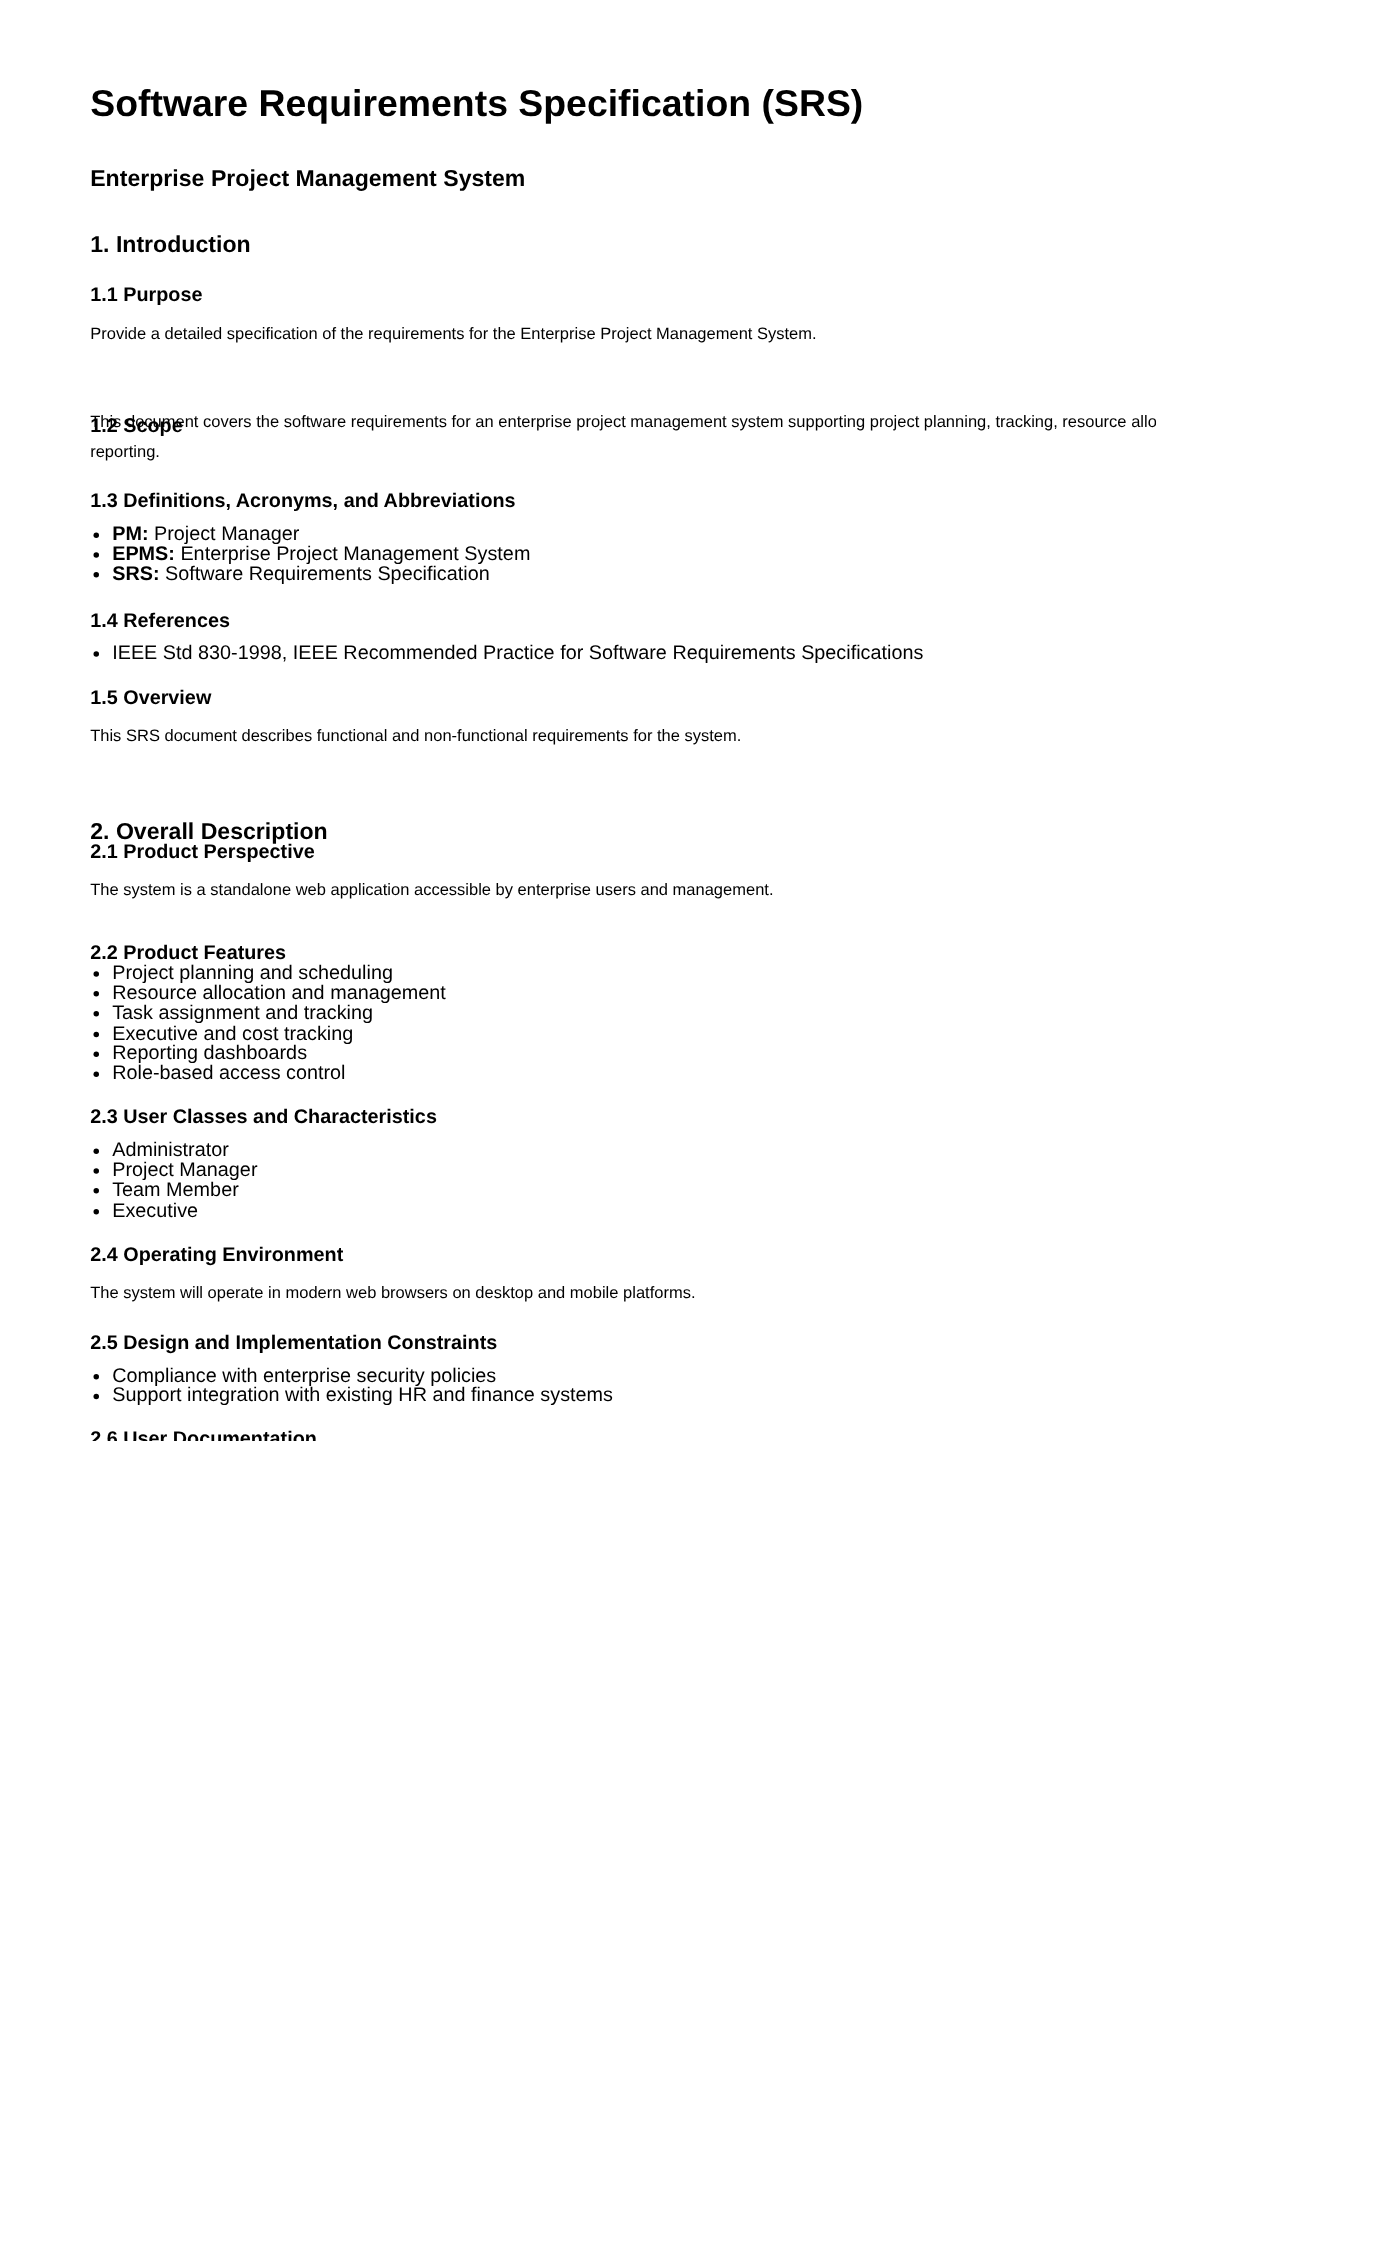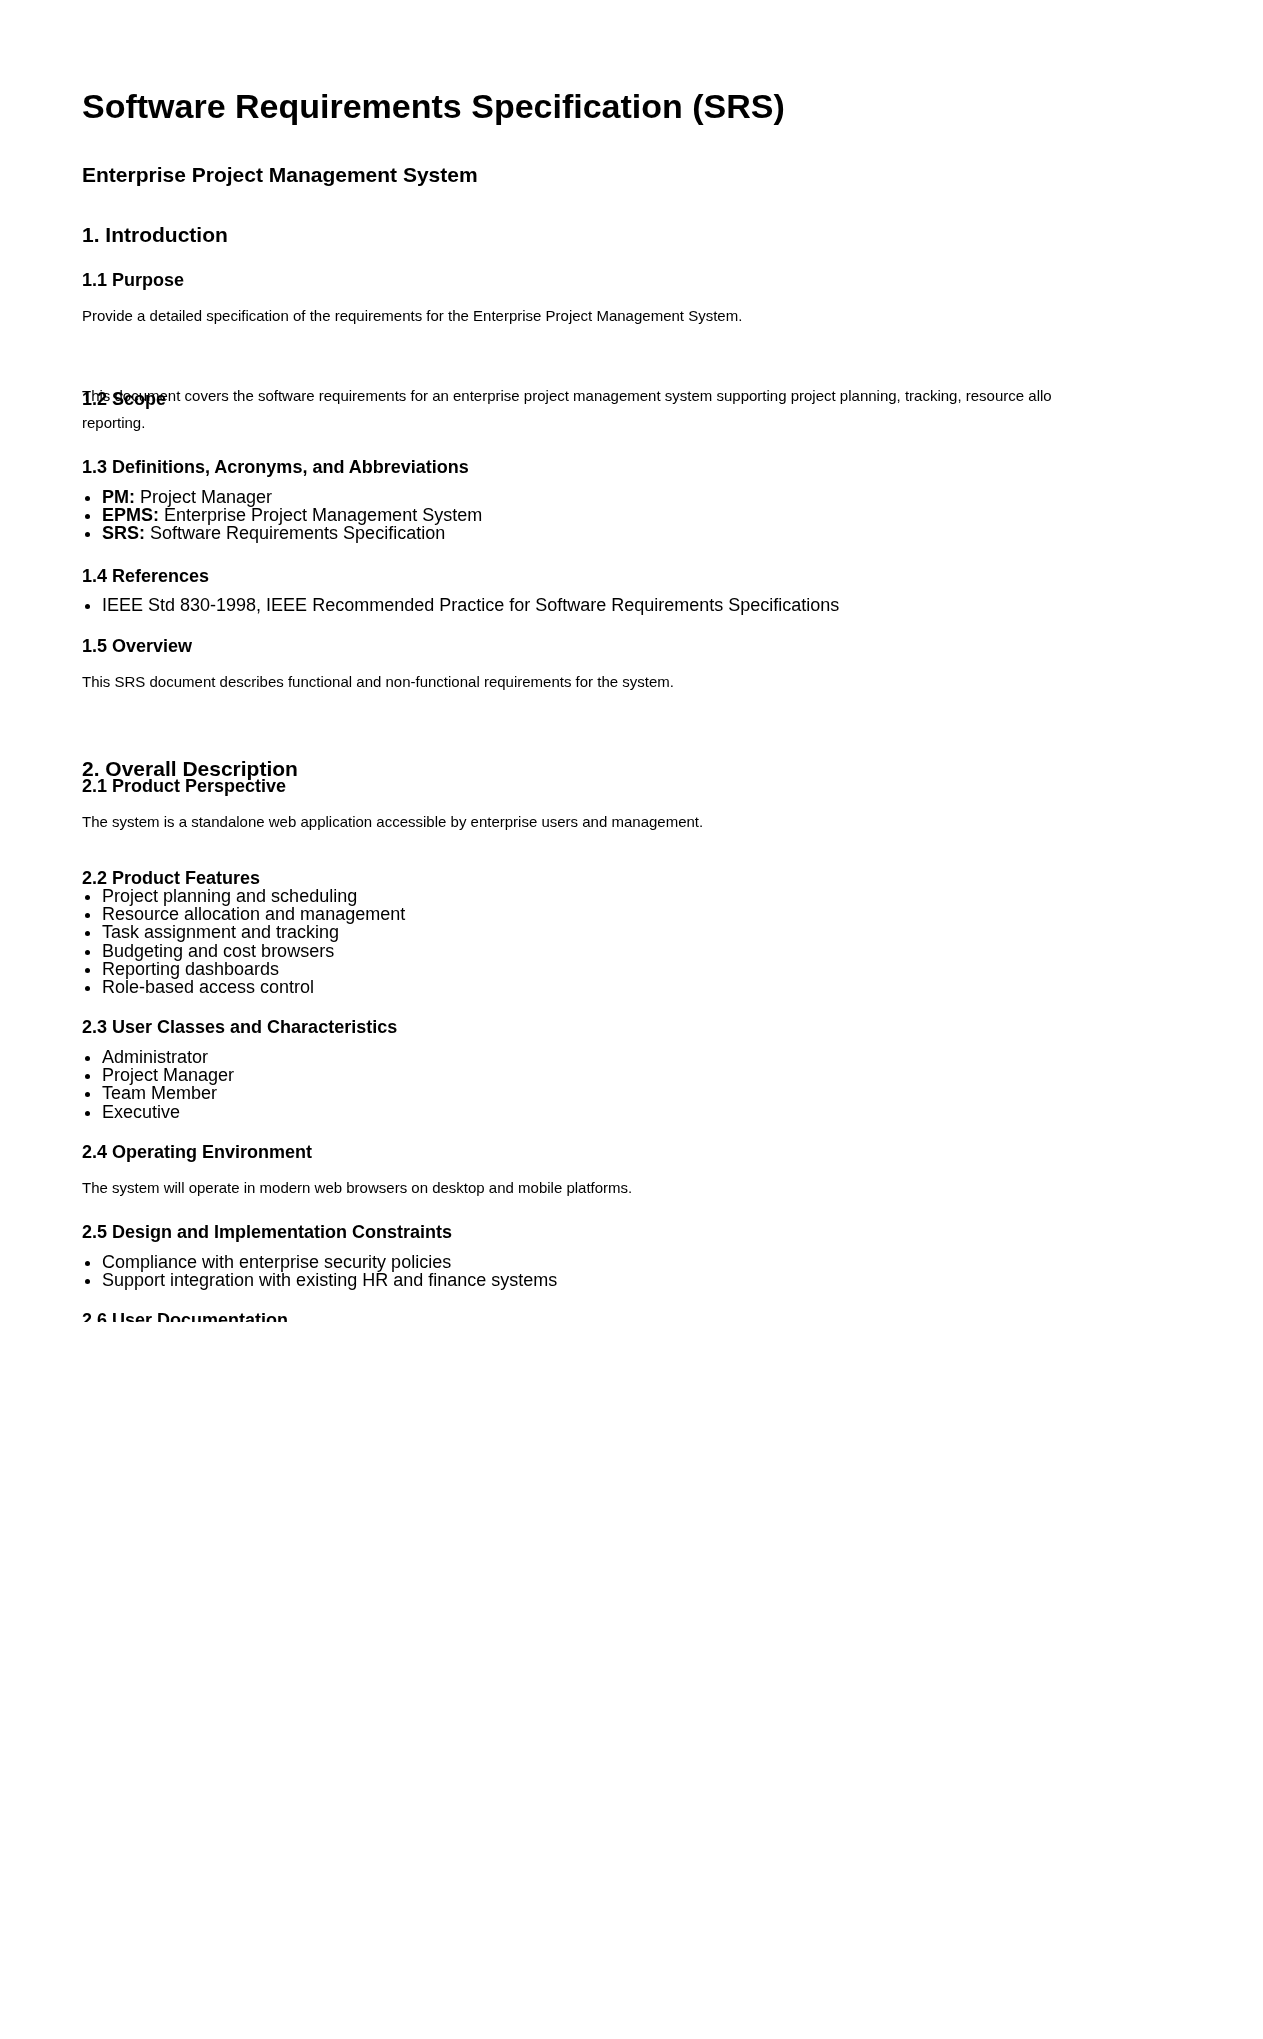--- a/index.html
+++ b/index.html
@@ -11,21 +11,21 @@
     width: 1263px;
     height: 2039px;
     position: relative;
     overflow: hidden;
     font-family: "Liberation Sans", sans-serif;
     color: #000000;
   }
   .doc-viewport {
     position: absolute;
     left: 0;
-    top: 16px;
+    top: 4px;
     width: 1051px;
     height: 1306px;
     overflow: hidden;
   }
   .doc {
     position: absolute;
     left: 82px;
     top: 0;
     width: 1100px;
   }
@@ -121,21 +121,21 @@
     <div class="h2" style="top:712px;margin-top:28px;">2. Overall Description</div>
 
     <div class="h3" style="top:760px;">2.1 Product Perspective</div>
     <div class="p" style="top:792px;">The system is a standalone web application accessible by enterprise users and management.</div>
 
     <div class="h3" style="top:840px;margin-top:12px;">2.2 Product Features</div>
     <ul class="list" style="top:871px;">
       <li>Project planning and scheduling</li>
       <li>Resource allocation and management</li>
       <li>Task assignment and tracking</li>
-      <li>Budgeting and cost browsers</li>
+      <li>Executive and cost tracking</li>
       <li>Reporting dashboards</li>
       <li>Role-based access control</li>
     </ul>
 
     <div class="h3" style="top:1001px;">2.3 User Classes and Characteristics</div>
     <ul class="list" style="top:1032px;">
       <li>Administrator</li>
       <li>Project Manager</li>
       <li>Team Member</li>
       <li>Executive</li>

